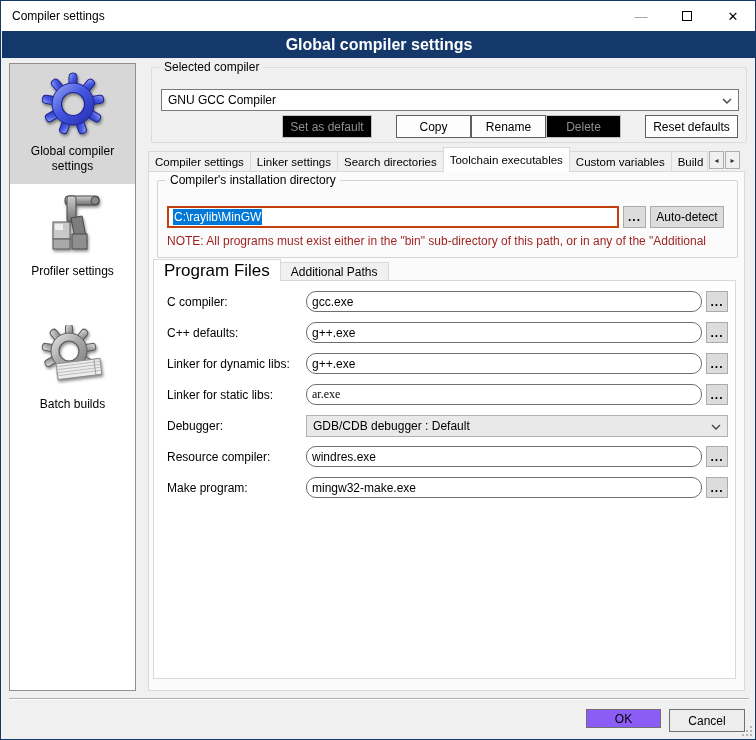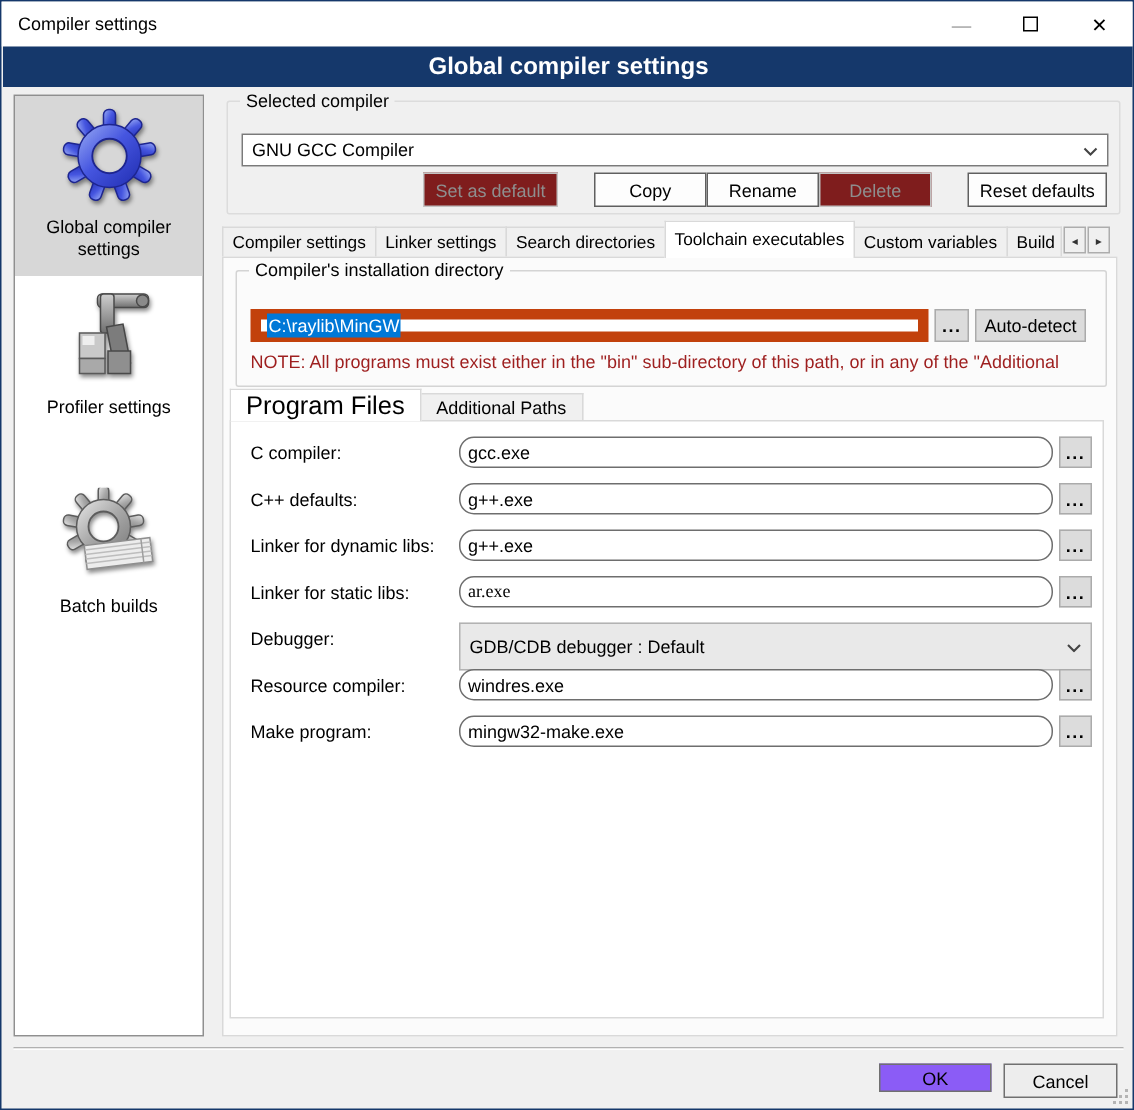--- a/index.html
+++ b/index.html
@@ -41,30 +41,30 @@
 
   
   .combobox { position:absolute; background:#fff; border:1px solid #7a7a7a; display:flex;
               align-items:center; padding-left:6px; cursor:default; }
   .combobox.gray { background:#e9e9e9; border-color:#b2b2b2; }
   .combobox .chev { position:absolute; right:6px; top:50%; transform:translateY(-50%); }
 
   .btn { position:absolute; background:#fdfdfd; border:1px solid #5f5f5f; font-size:12px;
          font-family:"Liberation Sans",sans-serif; display:flex; align-items:center;
          justify-content:center; cursor:default; }
-  .btn.disabled { background:#7f1d1d; border-color:#c2c2c2; color:#8e8e8e; }
+  .btn.disabled { background:#000000; border-color:#c2c2c2; color:#8e8e8e; }
   .btn.soft { background:#dcdcdc; border-color:#ababab; }
   .btn.dots { font-weight:bold; letter-spacing:1px; }
 
   .textfield { position:absolute; background:#fff; border:1px solid #6e6e6e; font-size:12px;
                font-family:"Liberation Sans",sans-serif; padding:0 5px; color:#000; }
   input.textfield { outline:none;border-radius:10px; }
 
   
-  .dir-input { position:absolute; background:#fff; border:7px solid #c2410c; display:flex;
+  .dir-input { position:absolute; background:#fff; border:2px solid #c2410c; display:flex;
                align-items:center; padding-left:4px; }
   .dir-input .sel { background:#0078d7; color:#fff; padding:1px 1px; font-size:12px; }
 
   .note { position:absolute; color:#9e1f1f; font-size:12px; white-space:nowrap; overflow:hidden; }
 
   
   .tabstrip { position:absolute; display:flex; align-items:flex-end; overflow:hidden; }
   .tab { height:21px; background:#f0f0f0; border:1px solid #d9d9d9; border-bottom:none;
          display:flex; align-items:center; padding:0 6px; margin-right:-1px; font-size:11.5px;
          white-space:nowrap; cursor:default; }
@@ -267,21 +267,21 @@
 
   <span class="field-label" style="left:166px; top:356px;">Linker for dynamic libs:</span>
   <input class="textfield" style="left: 305px; top: 352px; width: 396px; height: 21px;" value="g++.exe">
   <div class="btn soft dots" style="left:705px; top:352px; width:22px; height:21px;">...</div>
 
   <span class="field-label" style="left:166px; top:387px;">Linker for static libs:</span>
   <input class="textfield" style="left: 305px; top: 383px; width: 396px; height: 21px; font-family: Liberation Serif, serif;" value="ar.exe">
   <div class="btn soft dots" style="left:705px; top:383px; width:22px; height:21px;">...</div>
 
   <span class="field-label" style="left:166px; top:418px;">Debugger:</span>
-  <div class="combobox gray" style="left:305px; top:414px; width:422px; height:32px;">
+  <div class="combobox gray" style="left:305px; top:414px; width:422px; height:22px;">
     <span>GDB/CDB debugger : Default</span>
     <span class="chev">
       <svg width="10" height="6" viewBox="0 0 10 6">
           <polyline points="1,1 5,5 9,1" fill="none" stroke="#444" stroke-width="1.4"></polyline>
         </svg>
     </span>
   </div>
 
   <span class="field-label" style="left:166px; top:449px;">Resource compiler:</span>
   <input class="textfield" style="left: 305px; top: 445px; width: 396px; height: 21px;" value="windres.exe">

